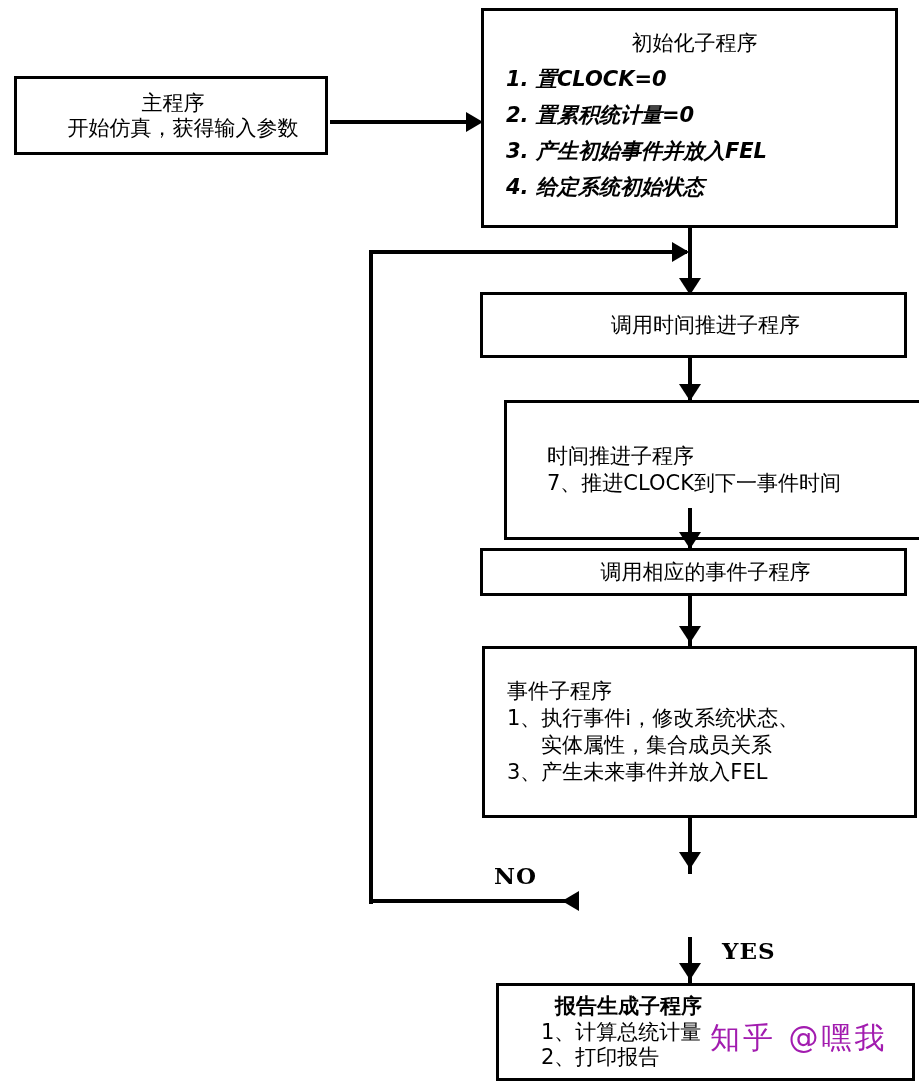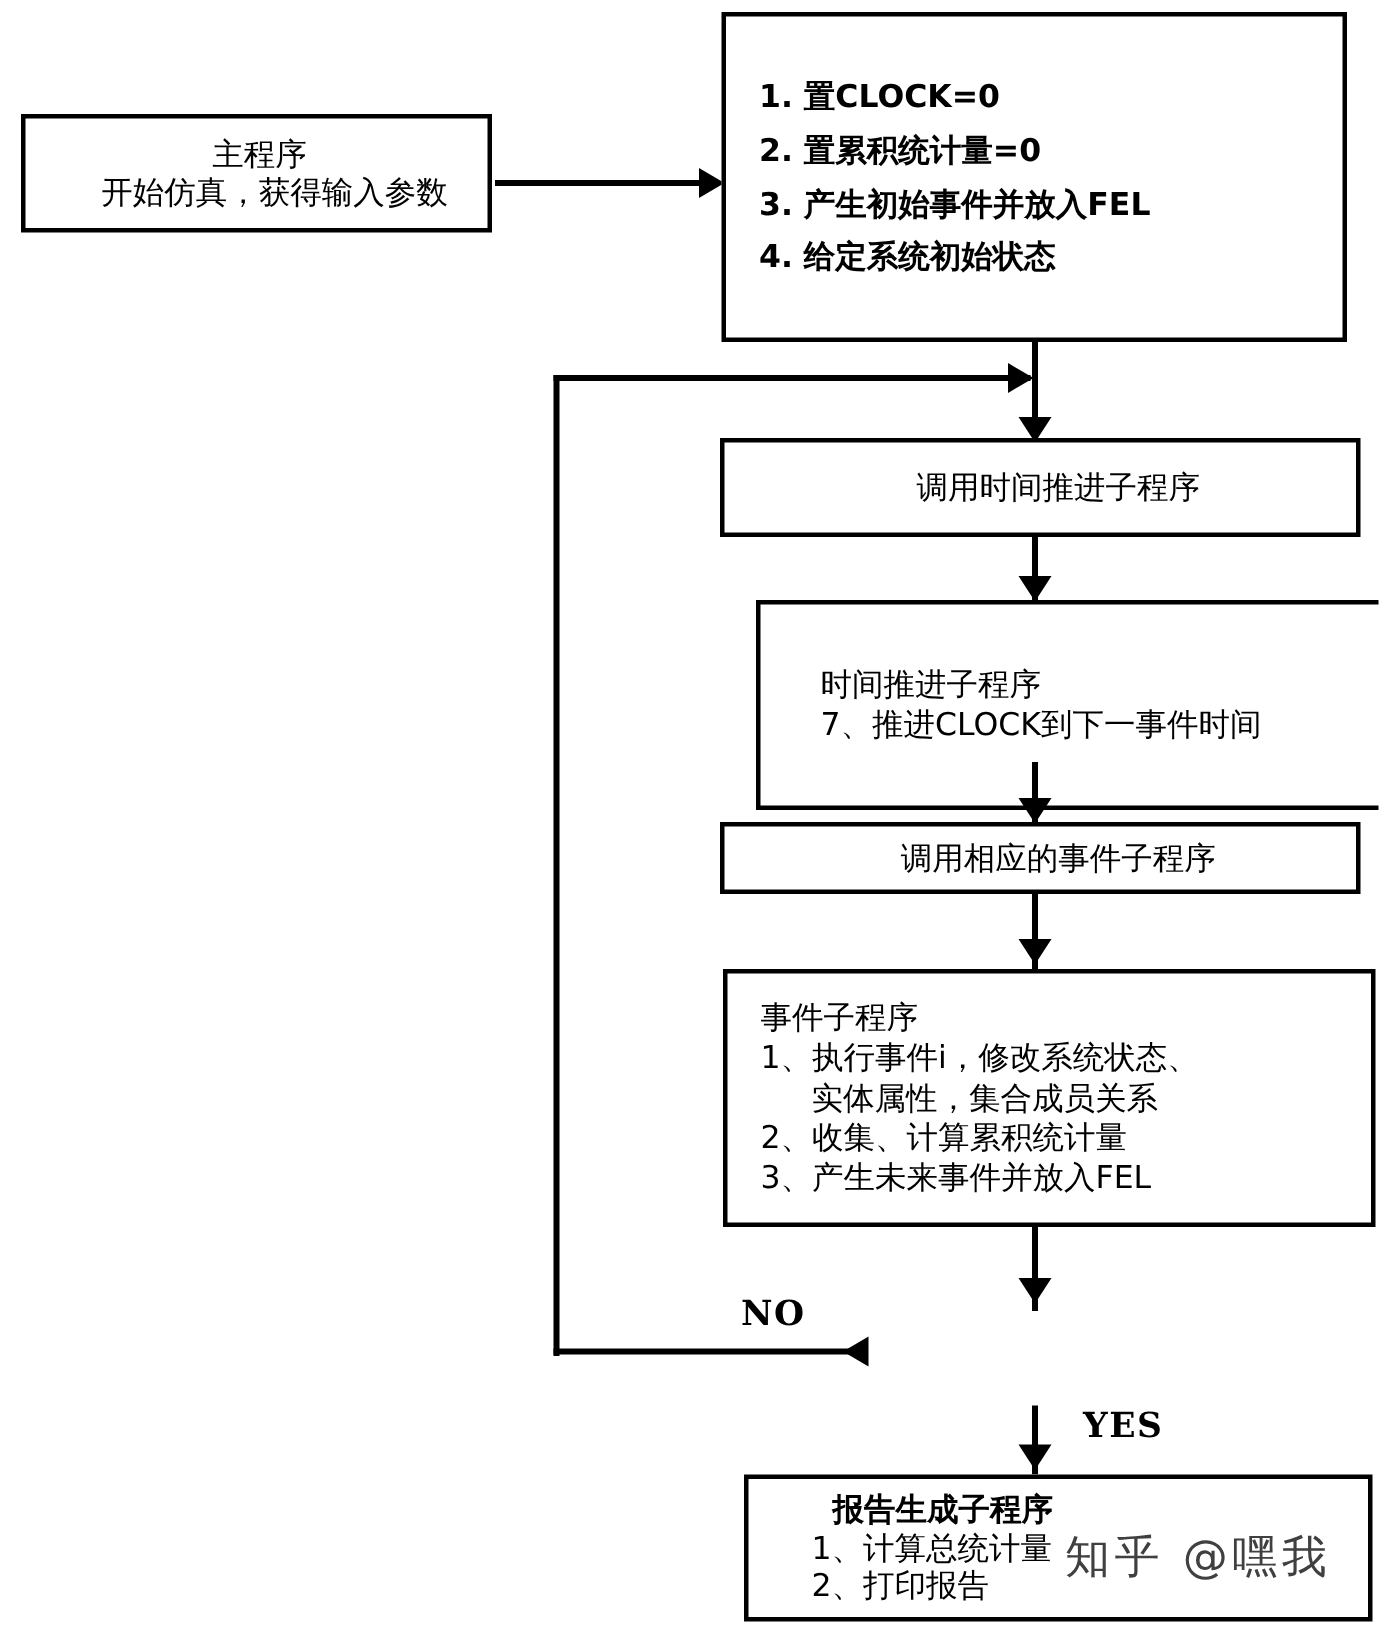--- a/index.html
+++ b/index.html
@@ -12,21 +12,21 @@
               display:flex;flex-direction:column;justify-content:center;}
 
   .tline{display:block;white-space:pre;line-height:1.18;padding-left:24px;}
 
   
   #main-box .t1{font-size:21px;text-align:center;padding-left:4px;}
   #main-box .t2{font-size:21px;text-align:center;}
 
   
   #init-box .hdr{font-size:21px;text-align:center;padding-left:10px;margin-bottom:6px;}
-  #init-box .li{font-size:21px;font-weight:bold;padding-left:22px;margin:5.5px 0;}
+  #init-box .li{font-size:21px;font-weight:bold;padding-left:22px;margin:5.5px 0;font-style:italic;}
 
   .simple{font-size:21px;text-align:center;}
 
   #ta-box .hdr,#ta-box .li{font-size:21px;padding-left:40px;}
   #ta-box .li{margin-top:2px;}
 
   #ev-box .hdr,#ev-box .li{font-size:21px;padding-left:22px;}
   #ev-box .li{margin-top:2px;}
   #ev-box .cont{font-size:21px;padding-left:56px;margin-top:2px;}
 
@@ -43,41 +43,42 @@
 
   
   #decision{position:absolute;}
   #decision svg{display:block;}
   #decision .dlabel{position:absolute;left:0;top:0;width:100%;height:100%;
       display:flex;align-items:center;justify-content:center;font-size:21px;}
 
   .edge-label{position:absolute;font-family:"DejaVu Serif","Liberation Serif",serif;
               font-weight:bold;font-size:23px;letter-spacing:1px;}
 
-  #watermark{position:absolute;font-size:30px;color:#404040;
+  #watermark{position:absolute;font-size:30px;color:#a21caf;
              font-family:"DejaVu Sans","Liberation Sans",sans-serif;
              letter-spacing:3px;white-space:nowrap;}
 </style>
 </head>
 <body>
 
 <div id="stage">
 
   <div class="box" id="main-box" style="left:14px;top:76px;width:314px;height:79px;">
     <div class="inner">
       <span class="tline t1">主程序</span>
       <span class="tline t2">开始仿真，获得输入参数</span>
     </div>
   </div>
 
   <div class="hline" style="left:330px;top:120px;width:140px;"></div>
   <div class="arrow-right" style="left:466px;top:112px;"></div>
 
   <div class="box" id="init-box" style="left:481px;top:8px;width:417px;height:220px;">
     <div class="inner">
+      <span class="tline hdr">初始化子程序</span>
       <span class="tline li">1. 置CLOCK=0</span>
       <span class="tline li">2. 置累积统计量=0</span>
       <span class="tline li">3. 产生初始事件并放入FEL</span>
       <span class="tline li">4. 给定系统初始状态</span>
     </div>
   </div>
 
   <div class="vline" style="left:688px;top:228px;height:64px;"></div>
   <div class="arrow-down" style="left:679px;top:278px;"></div>
 
@@ -111,21 +112,20 @@
   </div>
 
   <div class="vline" style="left:688px;top:596px;height:50px;"></div>
   <div class="arrow-down" style="left:679px;top:626px;"></div>
 
   <div class="box" id="ev-box" style="left:482px;top:646px;width:435px;height:172px;">
     <div class="inner">
       <span class="tline hdr">事件子程序</span>
       <span class="tline li">1、执行事件i，修改系统状态、</span>
       <span class="tline cont">实体属性，集合成员关系</span>
-      <span class="tline li">2、收集、计算累积统计量</span>
       <span class="tline li">3、产生未来事件并放入FEL</span>
     </div>
   </div>
 
   <div class="vline" style="left:688px;top:818px;height:56px;"></div>
   <div class="arrow-down" style="left:679px;top:852px;"></div>
 
 
   <div class="hline" style="left:369px;top:899px;width:205px;"></div>
   <div style="position:absolute;left:562px;top:891px;width:0;height:0;

